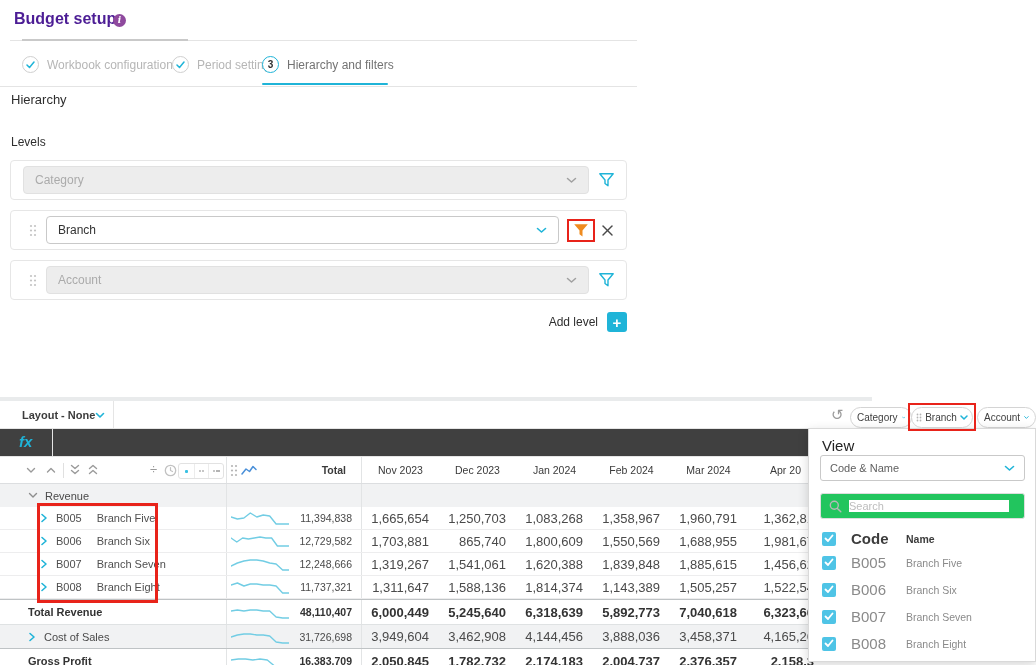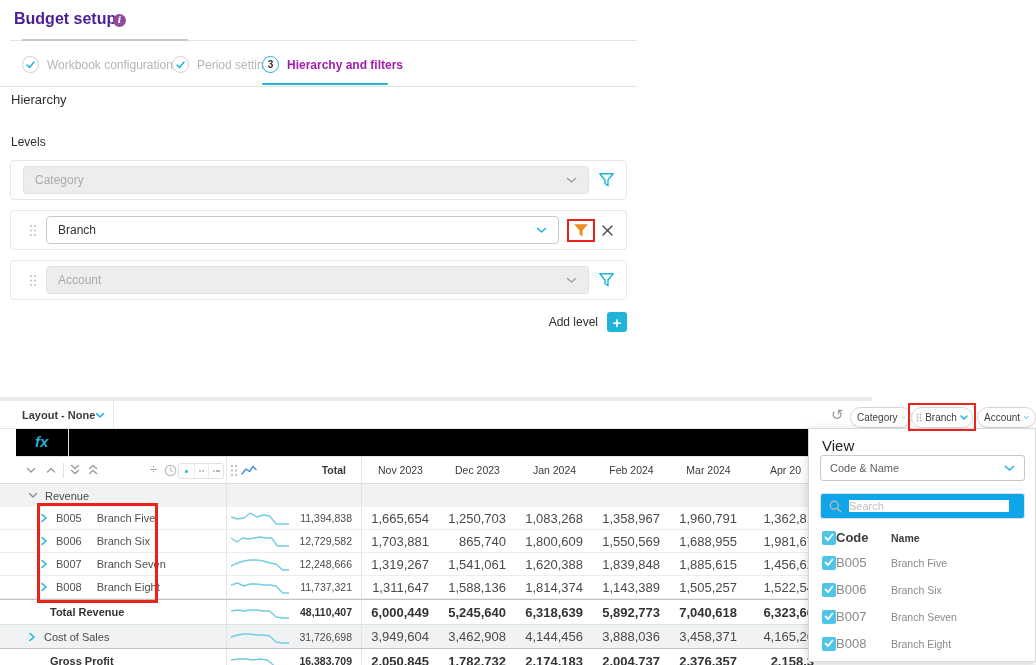--- a/index.html
+++ b/index.html
@@ -12,21 +12,21 @@
   .rule-title{position:absolute;left:10px;top:40px;width:627px;height:1px;background:#e4e4e4}
   .rule-title-dark{position:absolute;left:22px;top:39px;width:166px;height:2px;background:#c9c9c9}
   .rule-steps{position:absolute;left:0;top:86px;width:637px;height:1px;background:#e4e4e4}
 
   .step{position:absolute;top:56px;display:flex;align-items:center;gap:8px}
   .step-1{left:22px}.step-2{left:172px}.step-3{left:262px}
   .step-circle{width:17px;height:17px;border-radius:50%;border:1px solid #cfcfcf;display:flex;align-items:center;justify-content:center;background:#fff;flex:none}
   .step-circle.active{border:1.5px solid #1fb4d8}
   .step-num{font-size:10px;font-weight:bold;color:#2e2e2e}
   .step-label{font-size:12px;color:#b6b6b6}
-  .step-label.active{color:#a21caf;font-weight:bold}
+  .step-label.active{color:#737373;font-weight:normal}
   .step-underline{position:absolute;left:262px;top:83px;width:126px;height:2px;background:#1fb4d8;border-radius:1px}
 
   .section-title{position:absolute;left:11px;top:92px;font-size:13px;color:#2e2e2e}
   .levels-label{position:absolute;left:11px;top:135px;font-size:12px;color:#2e2e2e}
 
   
   .level-card{position:absolute;left:10px;width:617px;height:40px;border:1px solid #e6e6e6;border-radius:4px;background:#fff;display:flex;align-items:center}
   .card-1{top:160px}.card-2{top:210px}.card-3{top:260px}
   .drag-handle{margin-left:18px;margin-right:9px;flex:none;display:flex}
   .pad-left{width:12px;flex:none}
@@ -41,21 +41,21 @@
 
   .add-level{position:absolute;left:0;top:312px;width:627px;display:flex;justify-content:flex-end;align-items:center;gap:9px}
   .add-level-label{font-size:12px;color:#2e2e2e}
   .add-level-btn{width:20px;height:20px;background:#1fb4d8;border-radius:3px;color:#fff;font-size:15px;font-weight:bold;display:flex;align-items:center;justify-content:center;line-height:1}
 
   
   .grid-strip{position:absolute;left:0;top:397px;width:872px;height:4px;background:#e9ebec}
   .layout-row{position:absolute;left:0;top:401px;width:1036px;height:28px;border-bottom:1px solid #e5e5e5;background:#fff}
   .layout-btn{position:absolute;left:22px;top:8px;display:flex;align-items:center;font-size:11px;font-weight:bold;color:#3c3c3c}
   .vsep{position:absolute;top:0;width:1px;height:100%;background:#e5e5e5}
-  .fx-row{position:absolute;left:16px;top:429px;width:820px;height:28px;border-bottom:1px solid #e5e5e5;background:#000000}
+  .fx-row{position:absolute;left:0;top:429px;width:820px;height:28px;border-bottom:1px solid #e5e5e5;background:#404040}
   .fx-btn{position:absolute;left:19px;top:4px;color:#1fb4d8;font-size:15px;font-weight:bold;font-style:italic}
 
   .header-row{position:absolute;left:0;top:457px;width:872px;height:27px;border-bottom:1px solid #dcdee0;display:flex;background:#fff}
   .h-label{width:227px;flex:none;border-right:1px solid #e2e4e5;position:relative}
   .h-total{width:135px;flex:none;border-right:1px solid #e2e4e5;display:flex;align-items:center;justify-content:flex-end;padding-right:15px;font-size:10.5px;font-weight:bold;color:#3a3a3a}
   .hd-month{width:77px;flex:none;display:flex;align-items:center;justify-content:center;font-size:10.5px;font-weight:normal;color:#3a3a3a}
   .hdr-icons{position:absolute;left:0;top:0;width:260px;height:27px}
   .tico{position:absolute;display:flex;align-items:center}
   .seg-ctl{position:absolute;left:178px;top:6px;width:46px;height:16px;border:1px solid #e2e2e2;border-radius:3px;display:flex}
   .seg-cell{width:15px;display:flex;align-items:center;justify-content:center;gap:1px}
@@ -65,21 +65,21 @@
   .seg-dash{width:4px;height:2px;background:#b3b3b3}
 
   .rows{position:absolute;left:0;top:484px;width:872px}
   .grow{display:flex;align-items:stretch;height:23px;background:#fff;width:100%}
   .grow.kind-group{background:#f1f2f3}
   .grow.kind-leaf{border-bottom:1px solid #ededee}
   .grow.kind-total{height:26px;border-top:1px solid #bfc3c5;border-bottom:1px solid #dfe2e3}
   .c-label{width:227px;flex:none;border-right:1px solid #e2e4e5;display:flex;align-items:center}
   .kind-group .c-label{padding-left:28px}
   .kind-leaf .c-label{padding-left:40px}
-  .kind-total .c-label{padding-left:50px}
+  .kind-total .c-label{padding-left:28px}
   .row-chev{margin-right:7px;flex:none}
   .r-code{font-size:11px;color:#4f4f4f}
   .r-name{font-size:11px;color:#4f4f4f;margin-left:15px}
   .r-text{font-size:11px;color:#4a4a4a}
   .c-spark{width:135px;flex:none;border-right:1px solid #e2e4e5;position:relative;display:flex;align-items:center;justify-content:flex-end;padding-right:9px}
   .spark{position:absolute;left:4px;top:50%;margin-top:-8px}
   .tval{font-size:10.5px;color:#4a4a4a}
   .c-month{width:77px;flex:none;display:flex;align-items:center;justify-content:flex-end;padding-right:10px;font-size:13px;color:#4a4a4a}
   .kind-total .tval,.kind-total .c-month,.kind-total .r-text{font-weight:bold;color:#333}
 
@@ -91,28 +91,28 @@
   .pill{position:absolute;top:407px;height:21px;border:1px solid #d4d4d4;border-radius:11px;background:#fff;display:flex;align-items:center;justify-content:center;gap:4px;font-size:10px;color:#3f3f3f;padding:0 6px}
   .pill-category{left:850px;width:62px}
   .pill-account{left:977px;width:59px}
   .red-pill{position:absolute;left:908px;top:403px;width:68px;height:28px;border:2px solid #e8231a;display:flex;align-items:center;justify-content:center;z-index:26}
   .pill-branch{position:static;width:62px;height:21px;border:1px solid #d4d4d4;border-radius:11px;background:#fff;display:flex;align-items:center;justify-content:center;gap:3px;font-size:10px;color:#3f3f3f}
 
   
   .panel{position:absolute;left:808px;top:428px;width:228px;height:234px;background:#fff;border:1px solid #d9d9d9;box-shadow:0 3px 10px rgba(0,0,0,0.16);z-index:10}
   .view-label{position:absolute;left:13px;top:8px;font-size:15px;font-weight:normal;color:#222}
   .view-select{position:absolute;left:11px;top:26px;width:205px;height:26px;border:1px solid #c9c9c9;border-radius:3px;display:flex;align-items:center;justify-content:space-between;padding:0 9px;font-size:11px;color:#606060;background:#fff}
-  .search-box{position:absolute;left:11px;top:64px;width:205px;height:26px;border:1px solid #dedede;border-radius:3px;display:flex;align-items:center;gap:7px;padding:0 8px;background:#0ea5e9}
+  .search-box{position:absolute;left:11px;top:64px;width:205px;height:26px;border:1px solid #dedede;border-radius:3px;display:flex;align-items:center;gap:7px;padding:0 8px;background:#22c55e}
   .search-box input{border:none;outline:none;font-size:11px;color:#555;width:160px;font-family:"Liberation Sans",sans-serif}
   .search-box input::placeholder{color:#bdbdbd}
   .p-head{position:absolute;left:0;top:101px;width:100%;display:flex;align-items:center;padding-left:13px}
   .p-list{position:absolute;left:0;top:120px;width:100%}
   .p-row{display:flex;align-items:center;height:27px;padding-left:13px}
   .p-check{width:14px;height:14px;background:#4fc4e6;border-radius:2px;display:flex;align-items:center;justify-content:center;flex:none}
-  .p-code{width:55px;font-size:13px;color:#8a8a8a}
+  .p-code{margin-left:15px;width:55px;font-size:15px;color:#8a8a8a}
   .p-name{font-size:10.5px;color:#8a8a8a}
   .p-head .p-code,.p-head .p-name{color:#3c3c3c;font-weight:bold}
 </style>
 </head>
 <body>
 
 <div class="screen">
 
   <div class="page-title">Budget setup</div>
   <span class="info-badge" style="background:#8f4a9e">i</span>

